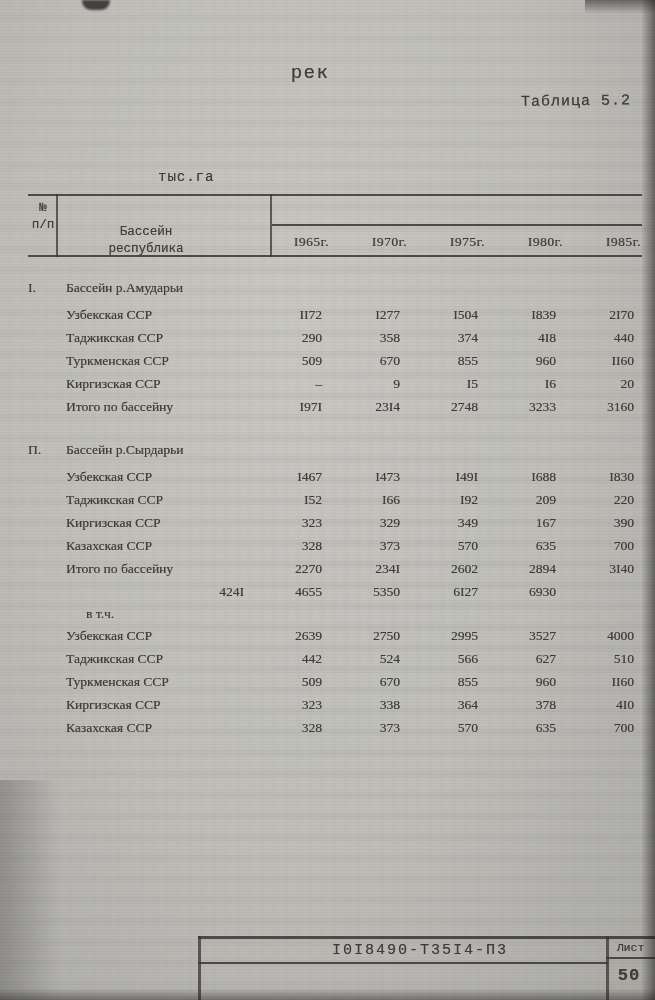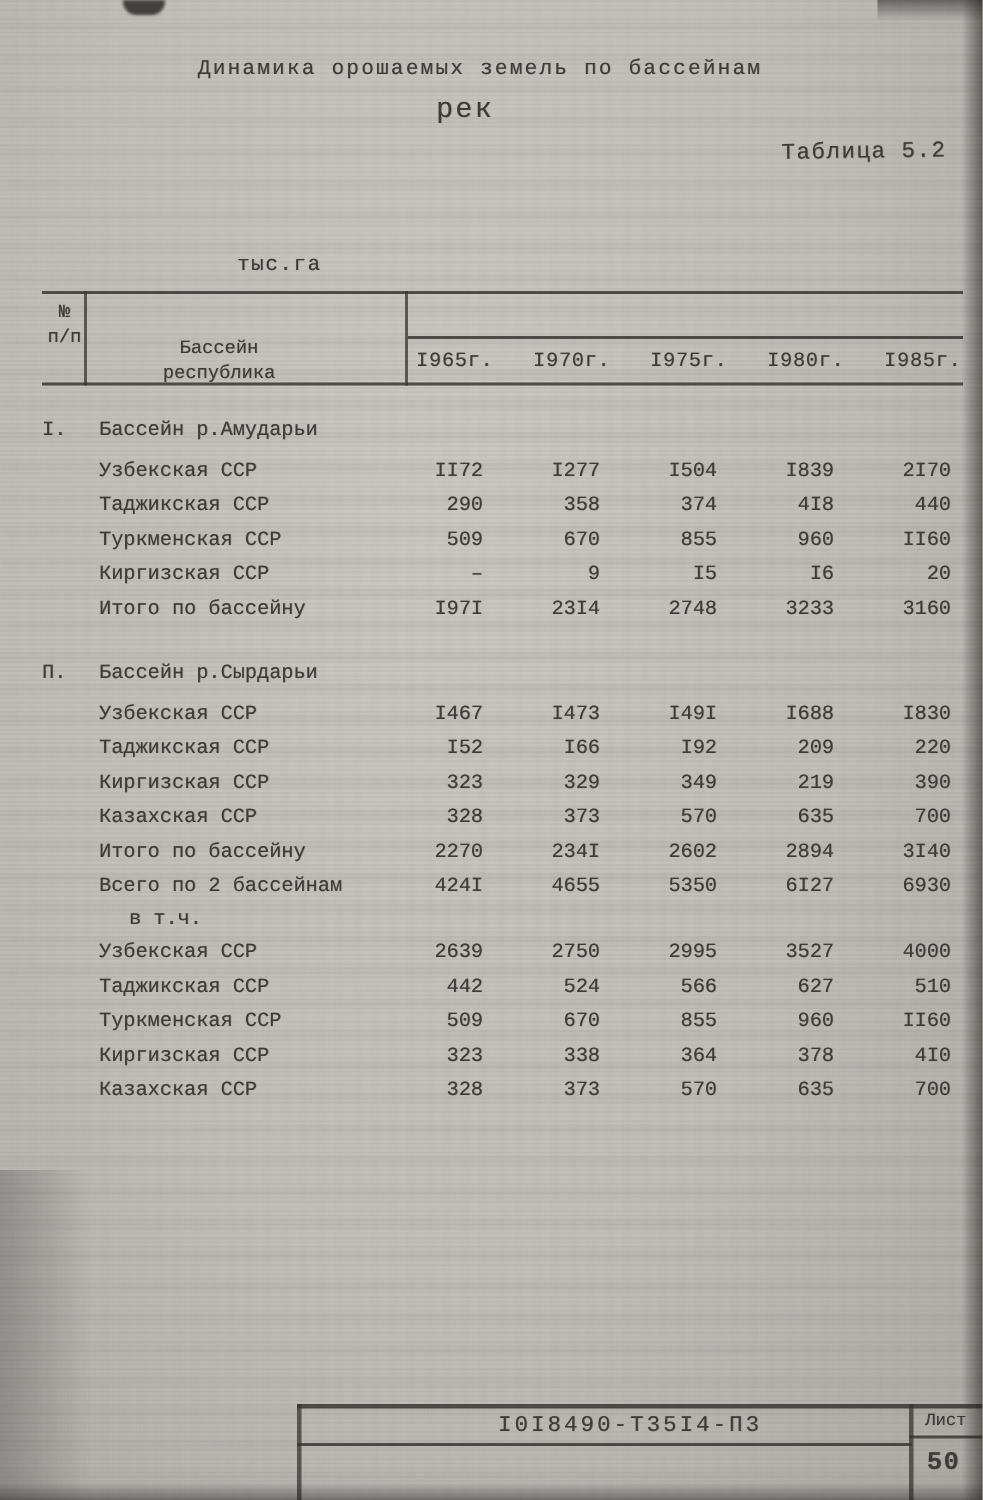--- a/index.html
+++ b/index.html
@@ -56,21 +56,21 @@
   
   .hdr-num   { position: absolute; left: 22px;  top: 200px; width: 42px;  text-align: center;
     font-size: 12.5px; line-height: 17px; }
   .hdr-basin { position: absolute; left: 86px;  top: 200px; width: 120px; text-align: center;
     font-size: 12.5px; line-height: 17px; margin-top: 24px; }
   .hdr-periods { position: absolute; left: 272px; top: 201px; width: 370px; text-align: center;
     font-size: 13.5px; letter-spacing: 1px; }
 
   
   .trow { display: grid; grid-template-columns: 38px 178px repeat(5, 78px);
-    height: 23px; line-height: 23px; font-size: 13.5px; }
+    height: 23px; line-height: 23px; font-size: 13.5px; font-family: Liberation Serif, serif; }
   .cell { white-space: nowrap; }
   .cval { text-align: right; }
   .span-rest { grid-column: 2 / -1; }
   .clabel.indent { padding-left: 20px; }
 
   .years-wrap { position: absolute; left: 28px; top: 230px; width: 614px; }
   .years-wrap .year { transform: translateX(7px); letter-spacing: 0.5px; }
 
   .tbody { position: absolute; left: 28px; top: 262px; width: 614px; }
   .section-head { margin-top: 20px; }
@@ -89,21 +89,20 @@
 </head>
 <body>
 
 <div class="page">
 
   <div class="bleed"></div>
   <div class="grain"></div>
   <div class="top-blob"></div>
   <div class="top-corner-r"></div>
 
-  <div class="title1 ink">Динамика орошаемых земель  по бассейнам</div>
   <div class="title2 ink">рек</div>
   <div class="table-ref ink">Таблица 5.2</div>
   <div class="units ink">тыс.га</div>
 
   <div class="rule" style="left:28px; top:194px; width:614px;"></div>
   <div class="rule" style="left:272px; top:224px; width:370px;"></div>
   <div class="rule" style="left:28px; top:255px; width:614px;"></div>
   <div class="vrule" style="left:56px; top:194px; height:63px;"></div>
   <div class="vrule" style="left:270px; top:194px; height:63px;"></div>
 
@@ -199,21 +198,21 @@
         <span class="cell cval">I92</span>
         <span class="cell cval">209</span>
         <span class="cell cval">220</span>
       </div>
       <div class="trow">
         <span class="cell cnum"></span>
         <span class="cell clabel">Киргизская ССР</span>
         <span class="cell cval">323</span>
         <span class="cell cval">329</span>
         <span class="cell cval">349</span>
-        <span class="cell cval">219</span>
+        <span class="cell cval">167</span>
         <span class="cell cval">390</span>
       </div>
       <div class="trow">
         <span class="cell cnum"></span>
         <span class="cell clabel">Казахская ССР</span>
         <span class="cell cval">328</span>
         <span class="cell cval">373</span>
         <span class="cell cval">570</span>
         <span class="cell cval">635</span>
         <span class="cell cval">700</span>
@@ -222,21 +221,20 @@
         <span class="cell cnum"></span>
         <span class="cell clabel">Итого по бассейну</span>
         <span class="cell cval">2270</span>
         <span class="cell cval">234I</span>
         <span class="cell cval">2602</span>
         <span class="cell cval">2894</span>
         <span class="cell cval">3I40</span>
       </div>
       <div class="trow">
         <span class="cell cnum"></span>
-        <span class="cell clabel">Всего по 2 бассейнам</span>
         <span class="cell cval">424I</span>
         <span class="cell cval">4655</span>
         <span class="cell cval">5350</span>
         <span class="cell cval">6I27</span>
         <span class="cell cval">6930</span>
       </div>
       <div class="trow sub-head">
         <span class="cell cnum"></span>
         <span class="cell clabel indent span-rest">в т.ч.</span>
       </div>

